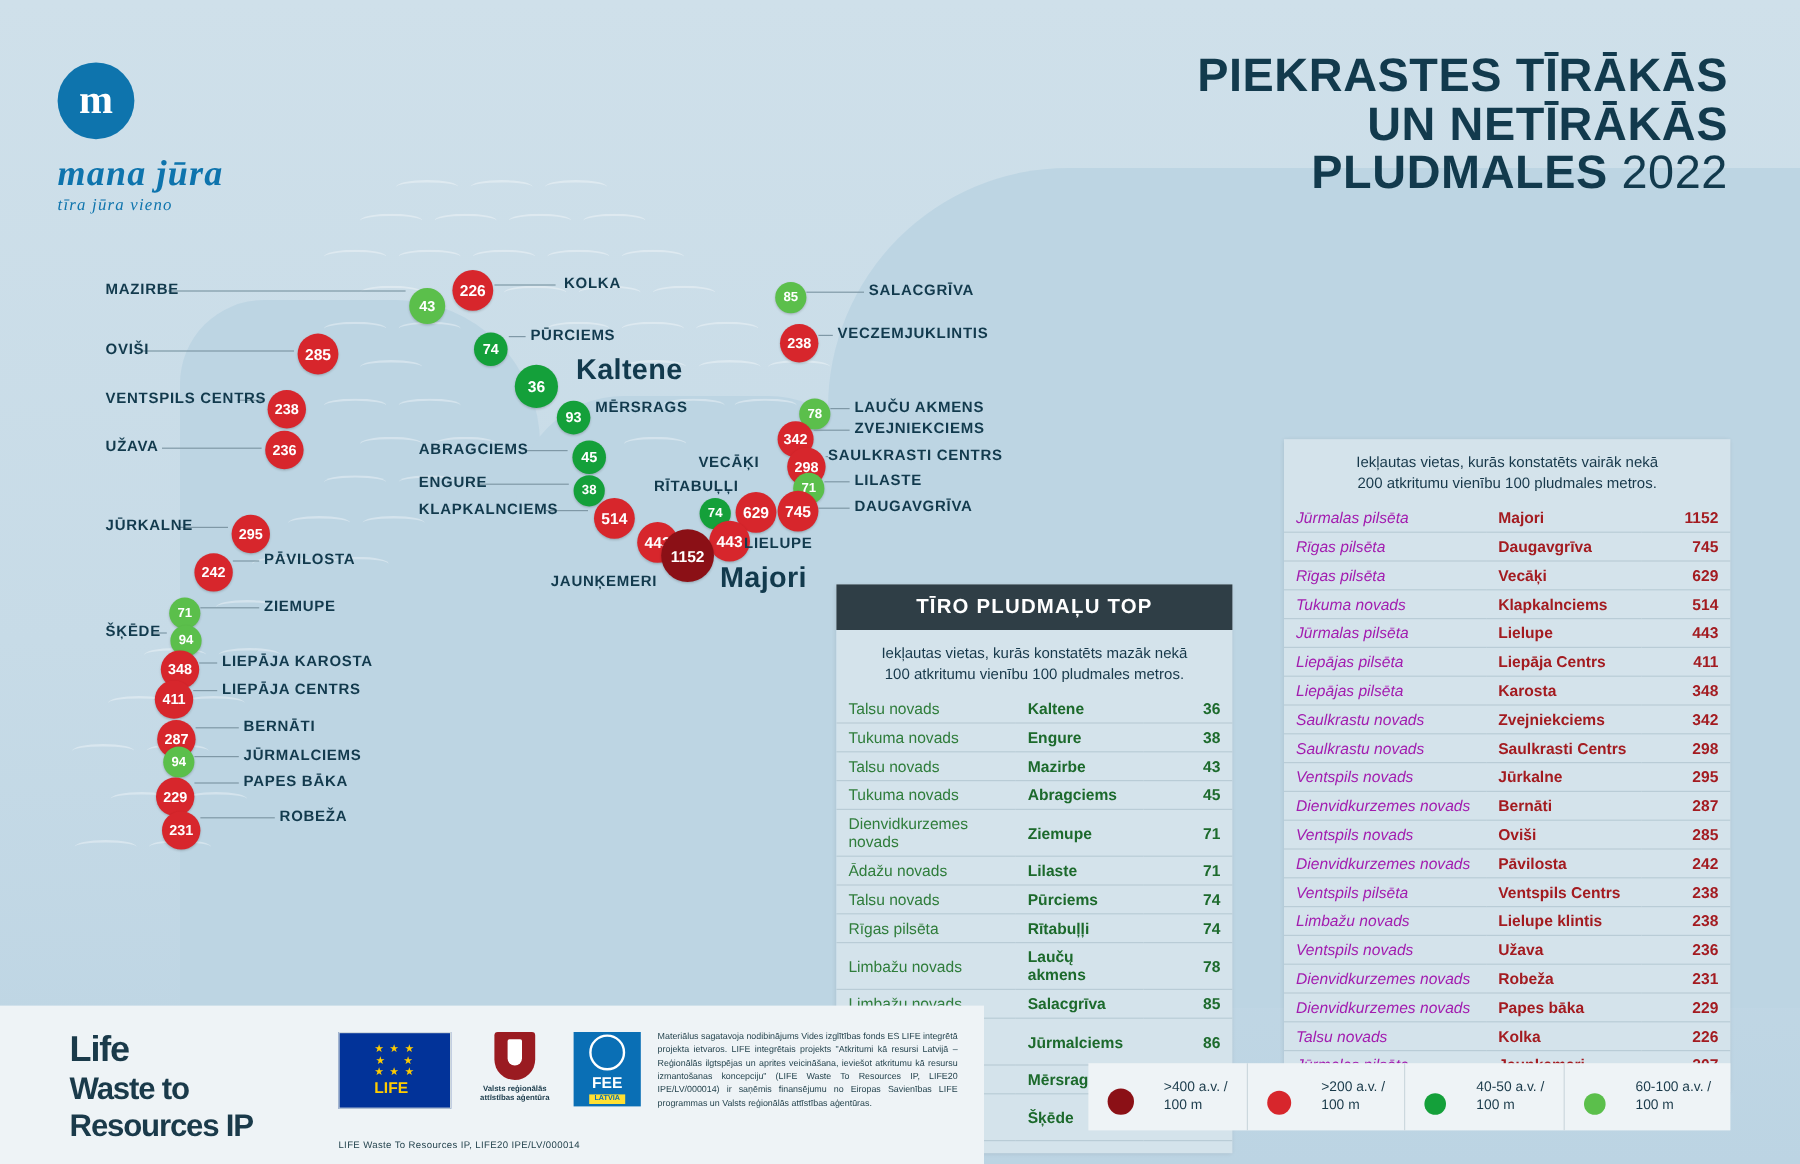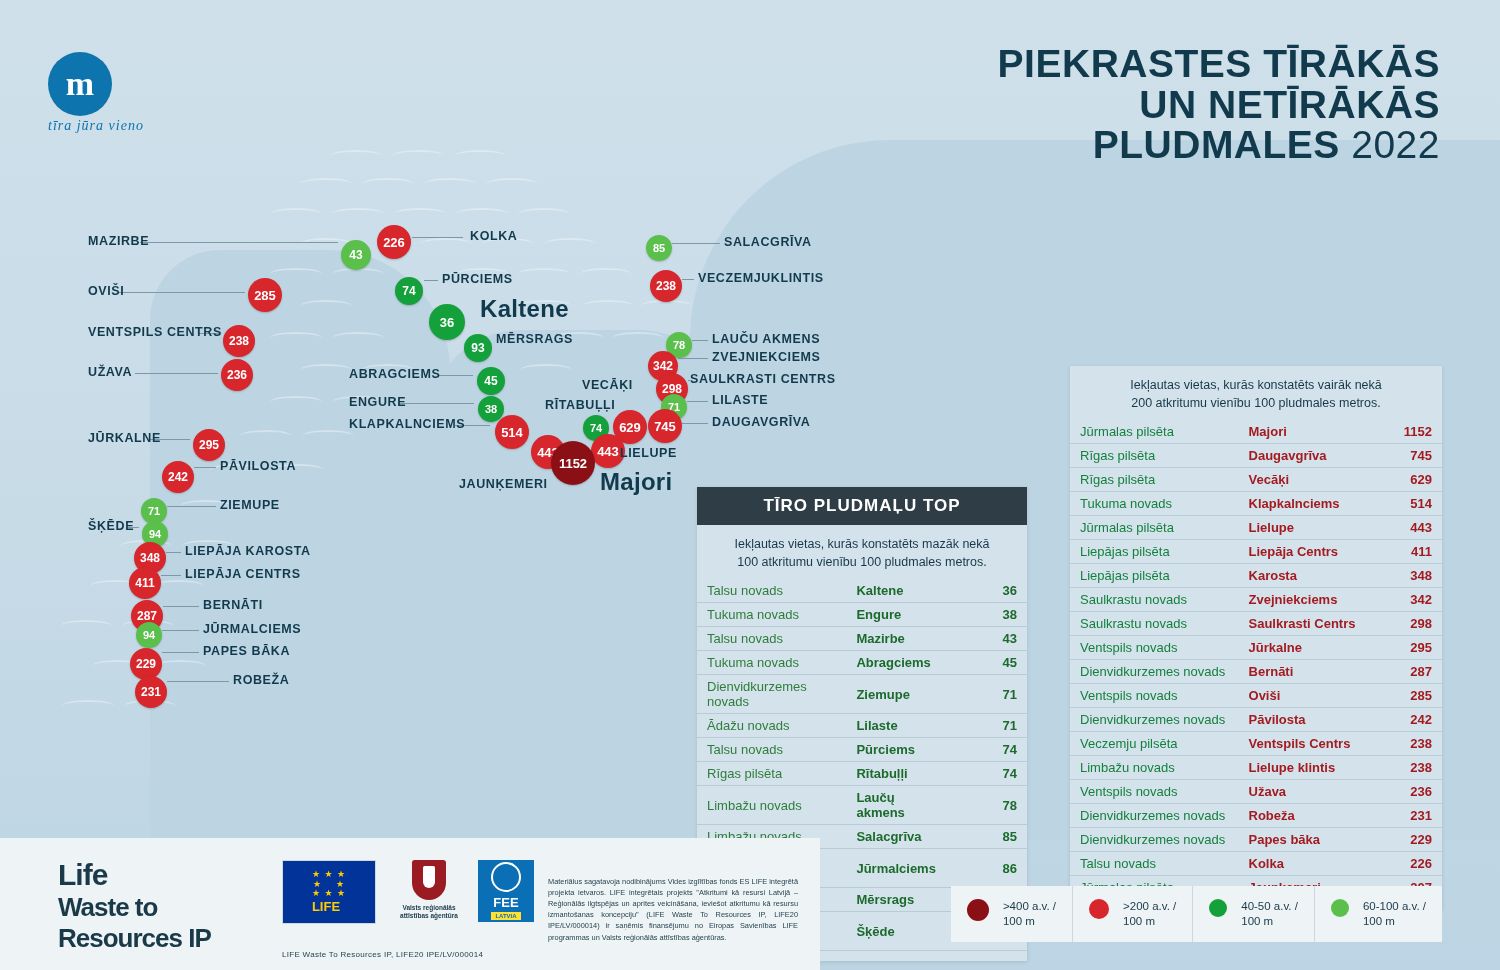--- a/index.html
+++ b/index.html
@@ -42,46 +42,46 @@
   
   .panel{position:absolute;background:rgba(214,228,236,0.92);box-shadow:0 1px 4px rgba(0,0,0,0.12);}
   .panel-head{background:#2f3e46;color:#fff;text-align:center;font-weight:bold;font-size:17px;letter-spacing:1px;padding:9px 0;}
   .panel-sub{text-align:center;font-size:12.5px;line-height:1.45;padding:10px 18px 8px;color:#17384a;}
   table{border-collapse:collapse;width:100%;font-size:13px;}
   td{padding:4px 10px;}
   .row-sep td{border-bottom:1px solid #b9ccd6;}
   .c-region{color:#2f7d3b;}
   .c-place{font-weight:bold;color:#1c6a2c;}
   .c-val{text-align:right;font-weight:bold;color:#1c6a2c;width:54px;}
-  .nt .c-region{color:#15803d;}
+  .nt .c-region{color:#a21caf;font-style:italic;}
   .nt .c-place{color:#a31b20;}
   .nt .c-val{color:#a31b20;}
 
   
   .footer{position:absolute;left:0;bottom:0;width:820px;height:132px;background:#eef3f6;}
   .life-logo{position:absolute;left:58px;top:20px;width:210px;}
   .life-logo .t1{font-size:30px;font-weight:bold;color:#1a3a4a;font-family:"Liberation Sans",sans-serif;letter-spacing:-1px;}
   .life-logo .t2{font-size:26px;font-weight:bold;color:#1a3a4a;letter-spacing:-1px;}
   .life-caption{position:absolute;left:282px;top:112px;font-size:8px;color:#26454f;letter-spacing:0.3px;}
   .eu-flag{position:absolute;left:282px;top:22px;width:92px;height:62px;background:#023399;border:1px solid #cfd8dd;display:flex;align-items:center;justify-content:center;}
   .eu-flag .stars{color:#ffcc00;font-size:9px;letter-spacing:1px;text-align:center;line-height:1.1;}
   .eu-flag .life{color:#ffcc00;font-size:13px;font-weight:bold;}
   .vraa{position:absolute;left:388px;top:22px;width:82px;text-align:center;}
   .vraa .crest{width:34px;height:40px;margin:0 auto;background:#9a1b21;border-radius:3px 3px 18px 18px;position:relative;}
   .vraa .crest:after{content:"";position:absolute;left:50%;top:6px;transform:translateX(-50%);width:12px;height:22px;background:#fff;border-radius:2px 2px 8px 8px;}
   .vraa .txt{font-size:6.5px;color:#1a3a4a;margin-top:4px;line-height:1.25;font-weight:bold;}
   .fee{position:absolute;left:478px;top:22px;width:56px;height:62px;background:#0a6fb5;display:flex;flex-direction:column;align-items:center;justify-content:center;color:#fff;}
   .fee .globe{width:26px;height:26px;border-radius:50%;border:2px solid #fff;}
   .fee .f1{font-size:13px;font-weight:bold;margin-top:3px;}
   .fee .f2{font-size:6px;background:#ffe033;color:#0a6fb5;padding:1px 4px;margin-top:2px;font-weight:bold;}
-  .fine{position:absolute;left:548px;top:20px;width:250px;font-size:7.4px;line-height:1.5;color:#26454f;text-align:justify;margin-top:18px;}
+  .fine{position:absolute;left:548px;top:20px;width:250px;font-size:7.4px;line-height:1.5;color:#26454f;text-align:justify;}
 
   
   .legend{position:absolute;right:58px;bottom:28px;display:flex;background:#eef3f6;}
-  .lg-item{display:flex;align-items:flex-start;gap:14px;padding:13px 16px;border-right:1px solid #ccd8de;}
+  .lg-item{display:flex;align-items:flex-end;gap:25px;padding:13px 16px;border-right:1px solid #ccd8de;}
   .lg-item:last-child{border-right:none;}
   .lg-dot{border-radius:50%;flex:0 0 auto;}
   .lg-txt{font-size:11.5px;line-height:1.3;color:#1a3a4a;}
 </style>
 </head>
 <body>
 
 <div id="stage">
   <div class="sea"></div>
 
@@ -137,20 +137,21 @@
   <div class="wave" style="left:154px;top:660px;"></div>
   <div class="wave" style="left:62px;top:700px;"></div>
   <div class="wave" style="left:124px;top:700px;"></div>
   <div class="wave" style="left:640px;top:300px;"></div>
   <div class="wave" style="left:612px;top:332px;"></div>
 
   <div class="logo-wrap">
     <div class="logo-circle">
       <span>m</span>
     </div>
+    <div class="logo-name">mana jūra</div>
     <div class="logo-tag">tīra jūra vieno</div>
   </div>
 
   <div class="title">
     <span class="l">PIEKRASTES TĪRĀKĀS</span>
     <span class="l">UN NETĪRĀKĀS</span>
     <span class="l">
       <span>PLUDMALES</span>
       <span class="year">2022</span>
     </span>
@@ -391,21 +392,21 @@
             <td class="c-region">Ventspils novads</td>
             <td class="c-place">Oviši</td>
             <td class="c-val">285</td>
           </tr>
           <tr class="row-sep">
             <td class="c-region">Dienvidkurzemes novads</td>
             <td class="c-place">Pāvilosta</td>
             <td class="c-val">242</td>
           </tr>
           <tr class="row-sep">
-            <td class="c-region">Veczemju pilsēta</td>
+            <td class="c-region">Ventspils pilsēta</td>
             <td class="c-place">Ventspils Centrs</td>
             <td class="c-val">238</td>
           </tr>
           <tr class="row-sep">
             <td class="c-region">Limbažu novads</td>
             <td class="c-place">Lielupe klintis</td>
             <td class="c-val">238</td>
           </tr>
           <tr class="row-sep">
             <td class="c-region">Ventspils novads</td>

